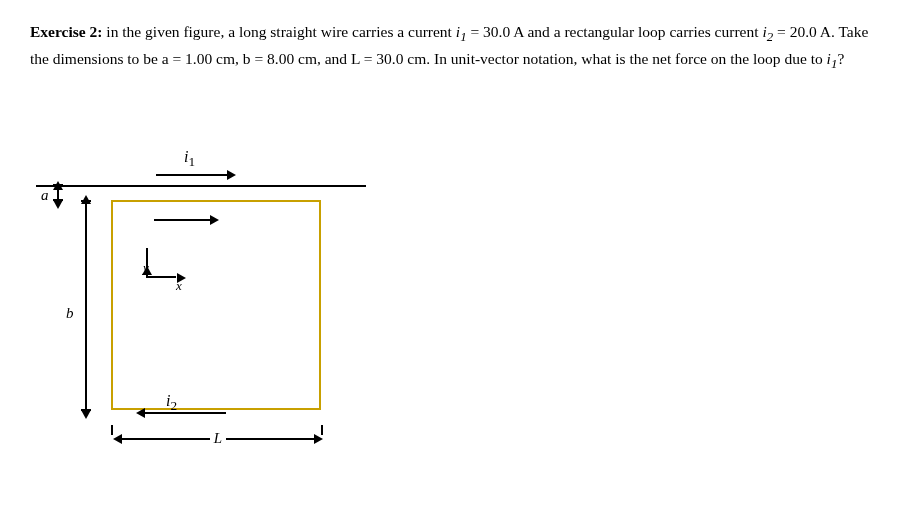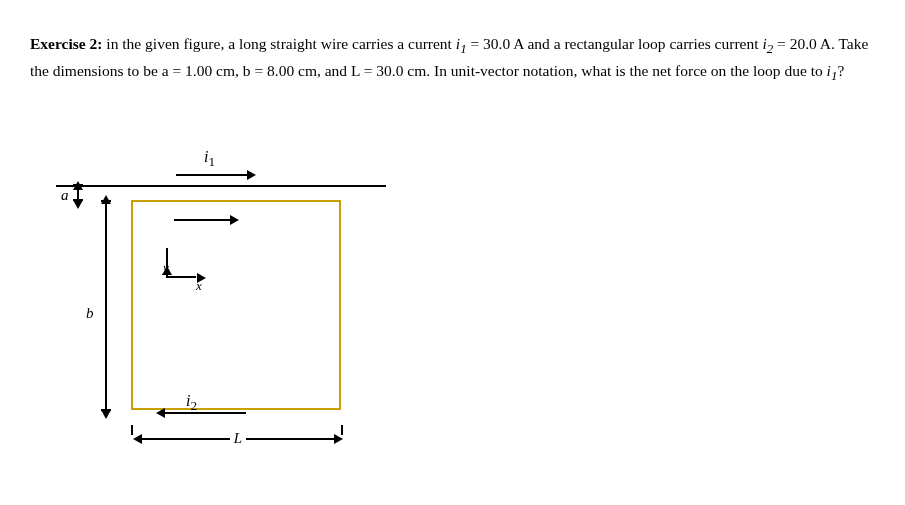--- a/index.html
+++ b/index.html
@@ -10,36 +10,36 @@
       width: 905px;
       height: 505px;
       overflow: hidden;
       display: flex;
       align-items: flex-start;
       justify-content: flex-start;
     }
     .page {
       width: 905px;
       height: 505px;
-      padding: 32px 30px;
+      padding: 20px 30px;
       position: relative;
     }
     .problem-text {
       font-size: 15.5px;
       line-height: 1.55;
       color: #000;
       max-width: 870px;
       margin-bottom: 18px;
     }
     .bold { font-weight: bold; }
     .italic { font-style: italic; }
     
     .diagram {
       position: absolute;
-      left: 56px;
+      left: 36px;
       top: 130px;
       width: 330px;
       height: 330px;
     }
     
     .wire-top {
       position: absolute;
       top: 55px;
       left: 0px;
       width: 330px;

